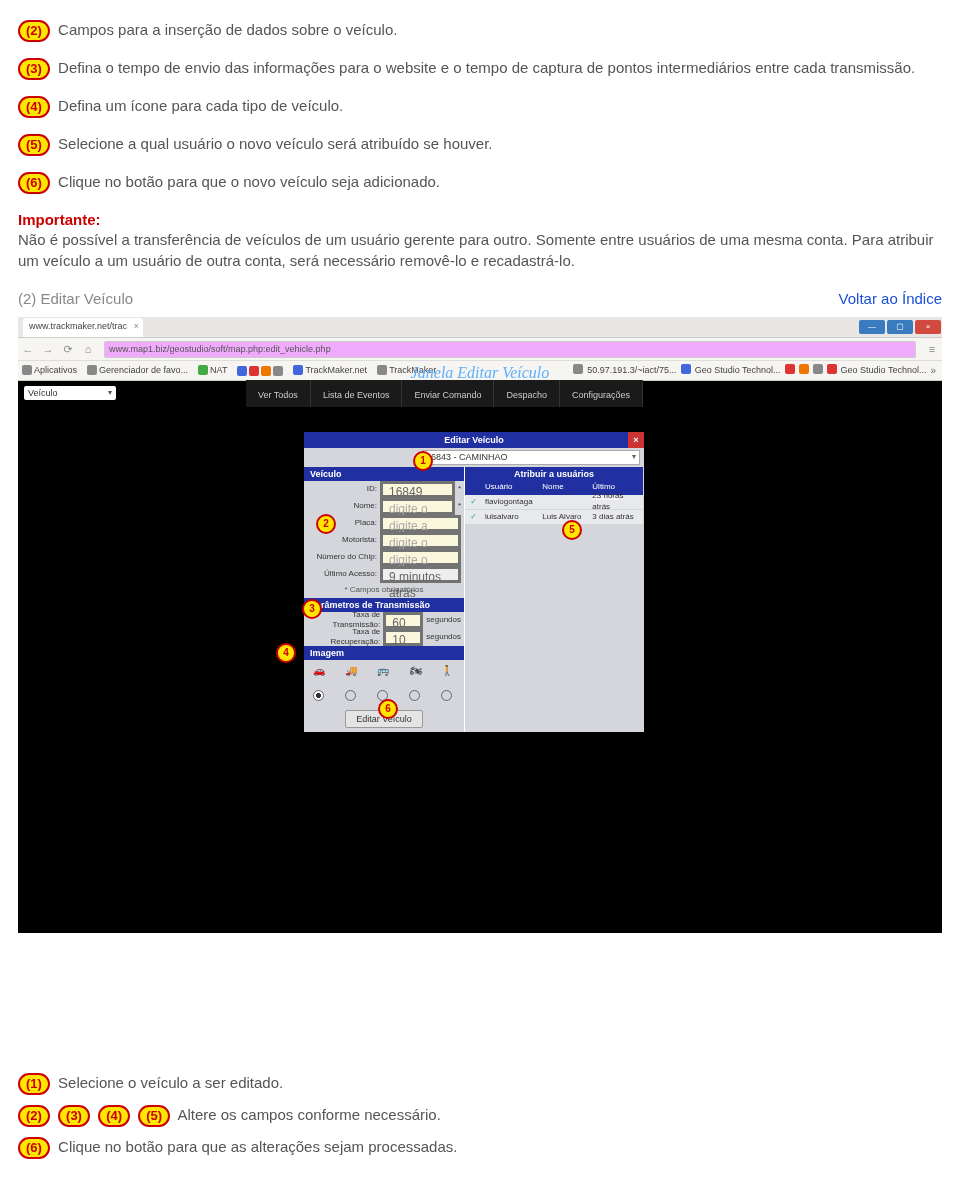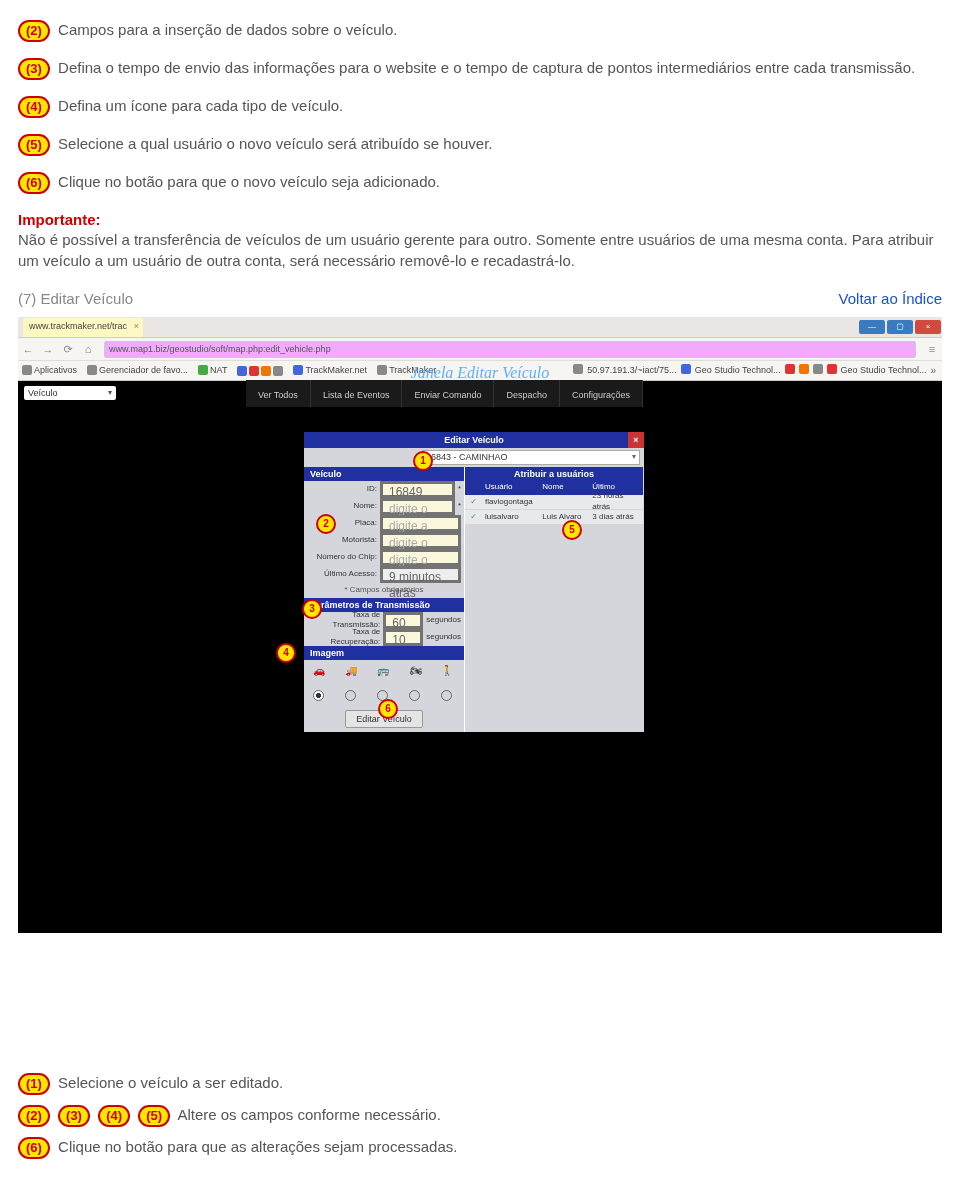--- a/index.html
+++ b/index.html
@@ -4,21 +4,21 @@
 <style>
   body{margin:0;padding:12px 18px;font-family:Arial,Helvetica,sans-serif;color:#444;font-size:15px;line-height:1.35;width:960px;box-sizing:border-box;}
   .marker{display:inline-block;background:#ffe600;border:2px solid #cc0000;color:#cc0000;font-weight:bold;border-radius:14px;padding:0 6px;font-size:13px;line-height:18px;margin-right:4px;vertical-align:baseline;}
   .para{margin:8px 0 16px;color:#555;}
   .important{color:#cc0000;font-weight:bold;}
   .section-title{color:#888;margin:14px 0 8px;}
   .link-right{float:right;color:#1a4fd6;}
   .clearfix::after{content:"";display:table;clear:both;}
   .screenshot{background:#000;width:924px;margin:8px auto 140px;padding:0;position:relative;}
   .browser-chrome{background:#e9e6e3;height:20px;display:flex;align-items:center;font-size:9px;color:#444;border-bottom:1px solid #ccc;}
-  .tab{background:#fef9c3;height:17px;margin-left:5px;padding:2px 16px 0 6px;border-radius:3px 3px 0 0;font-size:9px;position:relative;}
+  .tab{background:#ffffff;height:17px;margin-left:5px;padding:2px 16px 0 6px;border-radius:3px 3px 0 0;font-size:9px;position:relative;}
   .tab-close{position:absolute;right:4px;top:2px;font-size:9px;color:#888;}
   .win-buttons{margin-left:auto;display:flex;}
   .winbtn{width:26px;height:14px;margin:2px 1px;border-radius:2px;display:flex;align-items:center;justify-content:center;font-size:8px;color:#fff;}
   .winbtn.min{background:#3a7bbf;}
   .winbtn.max{background:#3a7bbf;}
   .winbtn.cls{background:#d04a3f;}
   .addrbar{background:#f7f5f2;height:22px;display:flex;align-items:center;border-bottom:1px solid #ddd;}
   .navicon{width:16px;height:16px;margin:0 2px;color:#888;display:flex;align-items:center;justify-content:center;font-size:11px;}
   .addr{background:#f0abfc;border:1px solid #ccc;height:15px;flex:1;margin:0 6px;font-size:9px;padding:0 4px;color:#555;display:flex;align-items:center;border-radius:2px;}
   .bookmarks{background:#f7f5f2;height:19px;display:flex;align-items:center;font-size:9px;color:#444;border-bottom:1px solid #ccc;padding-left:4px;gap:10px;}
@@ -90,21 +90,21 @@
   <span class="marker">(6)</span>
   <span>Clique no botão para que o novo veículo seja adicionado.</span>
 </div>
 
 <div class="para">
   <div class="important">Importante:</div>
   <span>Não é possível a transferência de veículos de um usuário gerente para outro. Somente entre usuários de uma mesma conta. Para atribuir um veículo a um usuário de outra conta, será necessário removê-lo e recadastrá-lo.</span>
 </div>
 
 <div class="clearfix" style="margin:18px 0 4px;">
-  <span class="section-title">(7) Editar Veículo</span>
+  <span class="section-title">(2) Editar Veículo</span>
   <a class="link-right">Voltar ao Índice</a>
 </div>
 
 <div class="screenshot">
 
   <div class="browser-chrome">
     <div class="tab">
       <span>www.trackmaker.net/trac</span>
       <span class="tab-close">×</span>
     </div>

